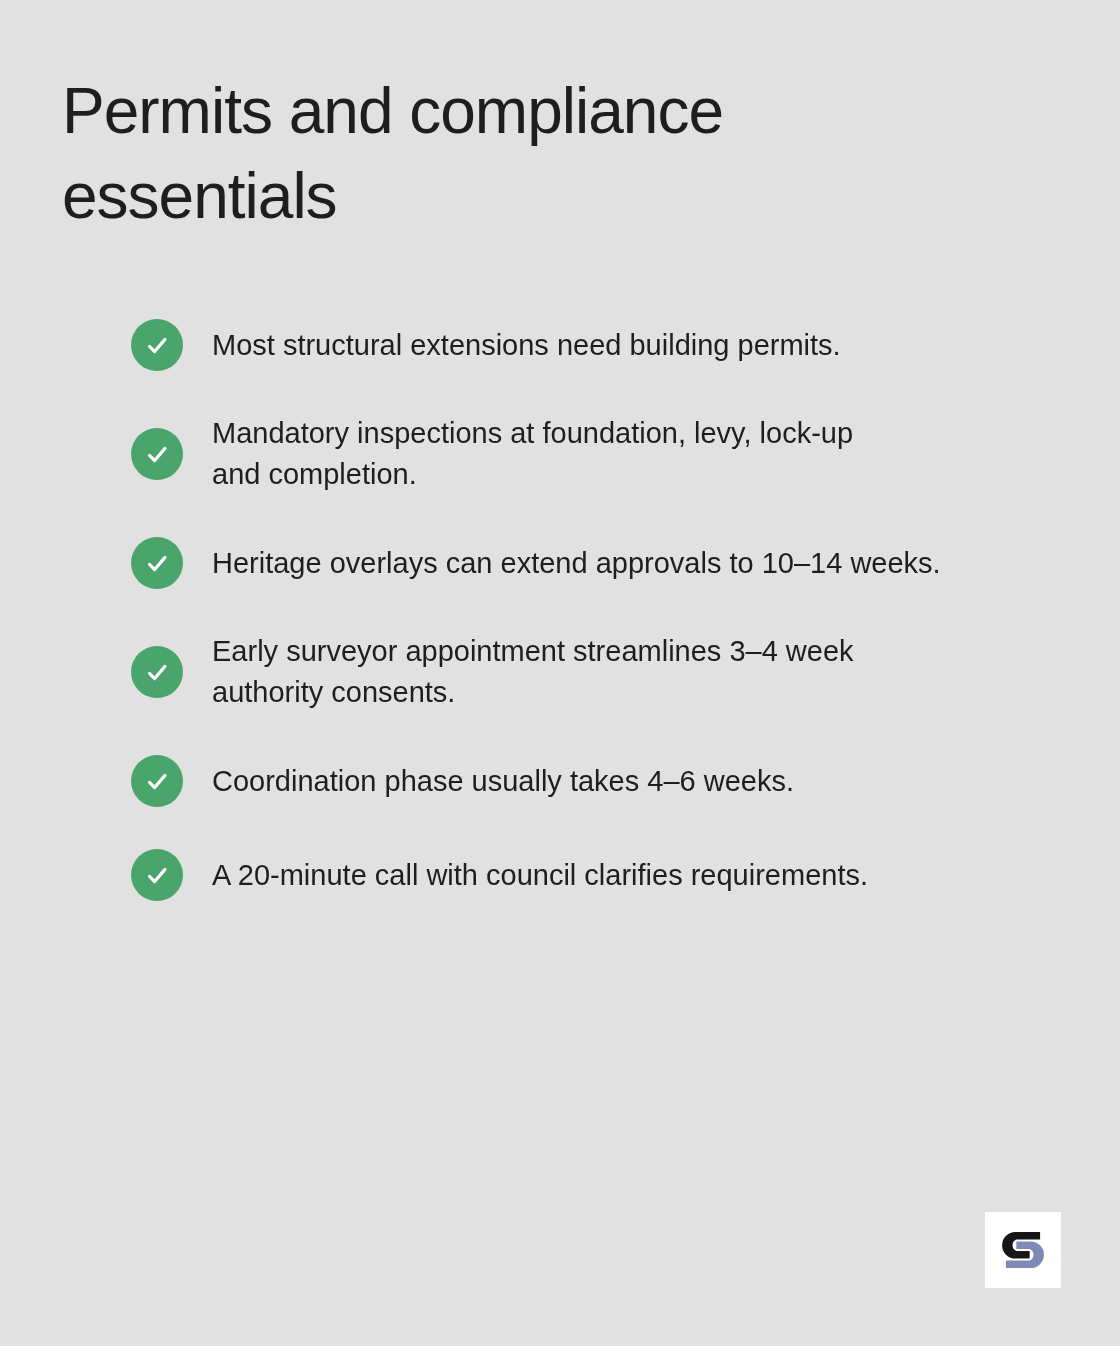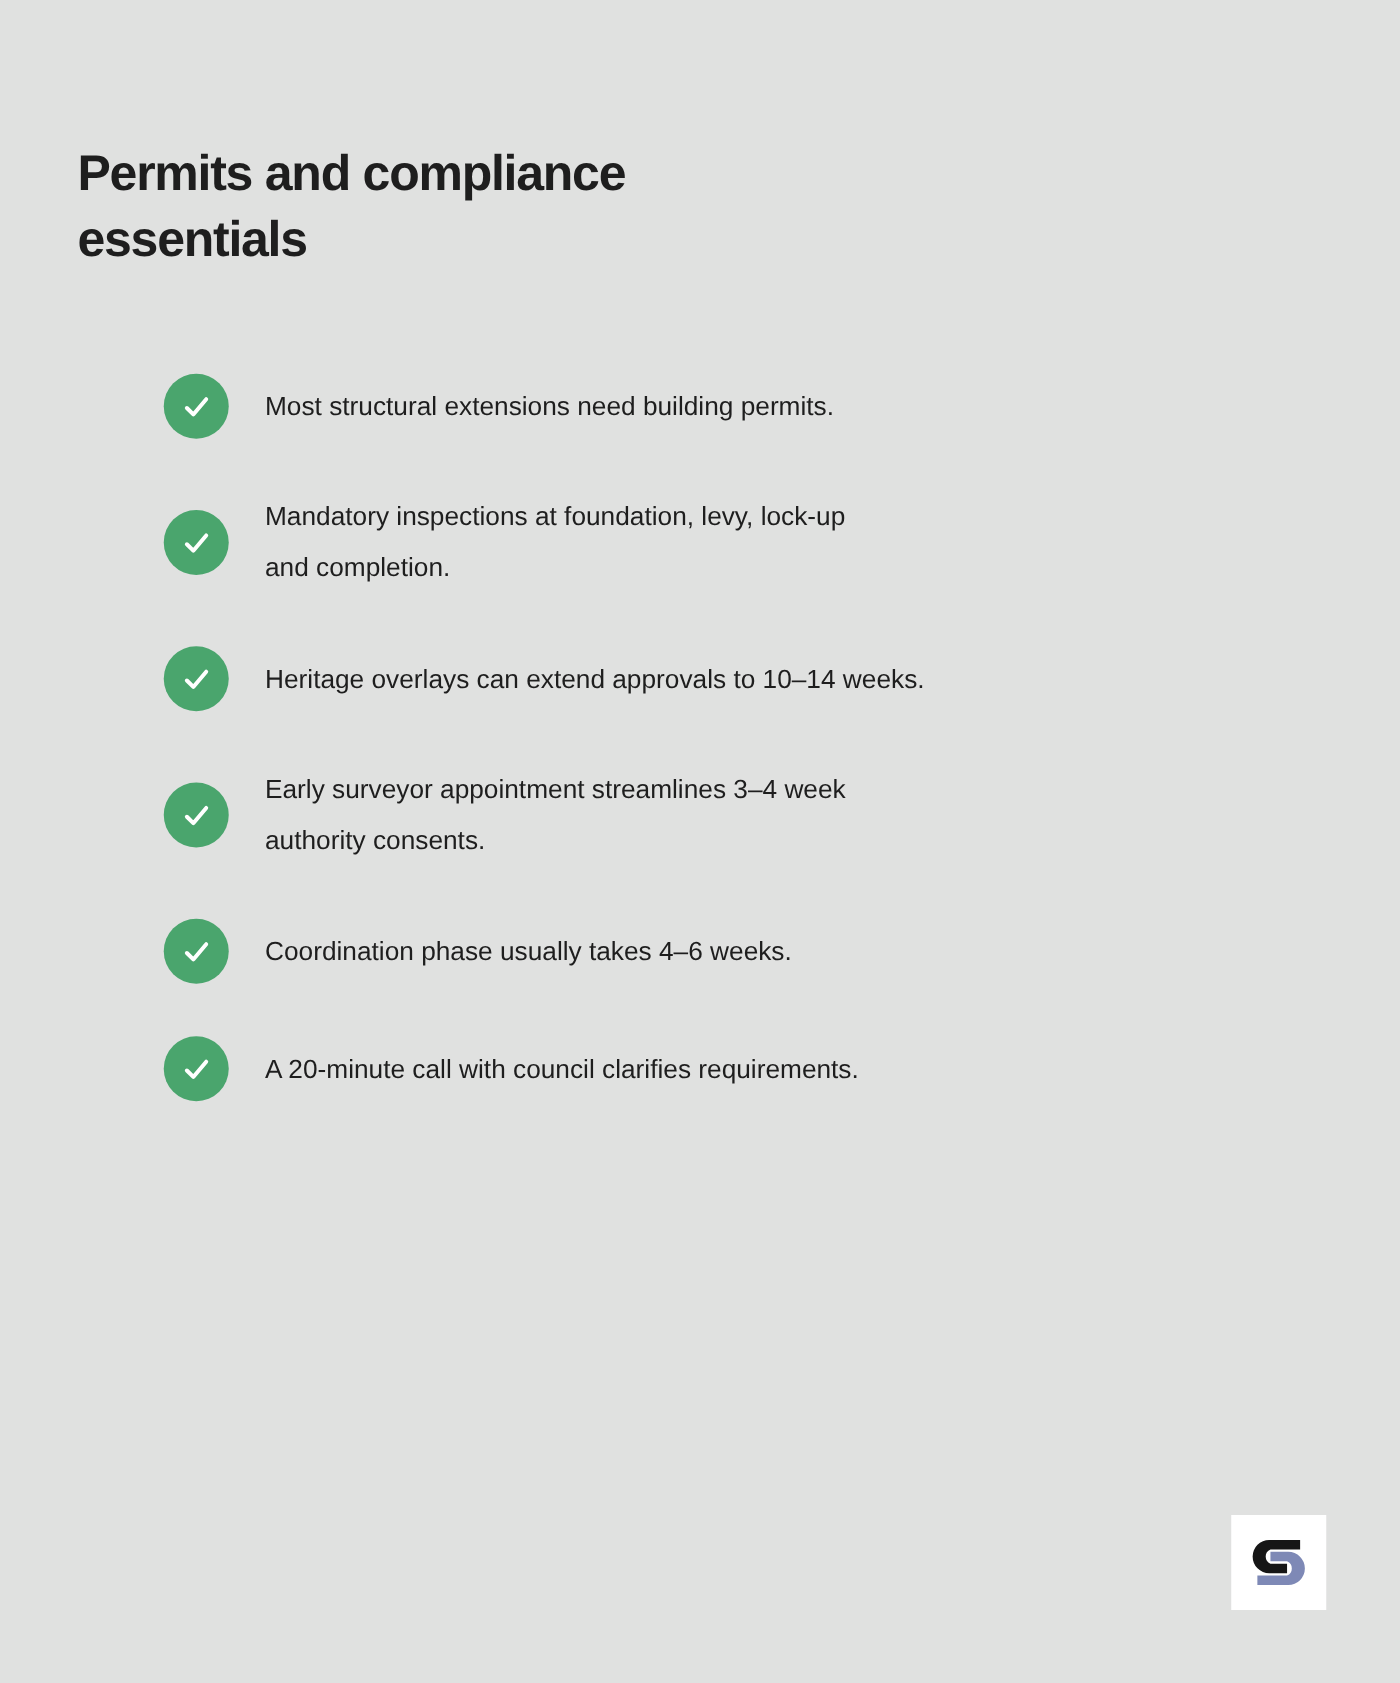--- a/index.html
+++ b/index.html
@@ -7,23 +7,23 @@
     width: 1120px;
     height: 1346px;
     background: var(--bg, #e0e1e0);
     font-family: "Liberation Sans", sans-serif;
     position: relative;
     overflow: hidden;
   }
   .slide { position: absolute; inset: 0; }
   .page-title {
     margin: 0;
-    padding: 113px 60px 0 62px;
-    font-size: 40px;
-    font-weight: 700;
+    padding: 69px 60px 0 62px;
+    font-size: 64px;
+    font-weight: 400;
     letter-spacing: -1px;
     line-height: 1.33;
     color: var(--ink, #1e1e1e);
     white-space: pre-line;
     max-width: 900px;
   }
   .checklist {
     list-style: none;
     margin: 80px 0 0 131px;
     padding: 0;
@@ -41,21 +41,21 @@
     width: 52px;
     height: 52px;
     border-radius: 50%;
     background: var(--accent, #4aa56d);
     display: flex;
     align-items: center;
     justify-content: center;
   }
   .check-circle svg { width: 30px; height: 30px; display: block; }
   .check-text {
-    font-size: 21px;
+    font-size: 29px;
     line-height: 41px;
     color: var(--ink, #1e1e1e);
     white-space: pre-line;
     max-width: 870px;
   }
   .logo-box {
     position: absolute;
     right: 59px;
     bottom: 58px;
     width: 76px;

